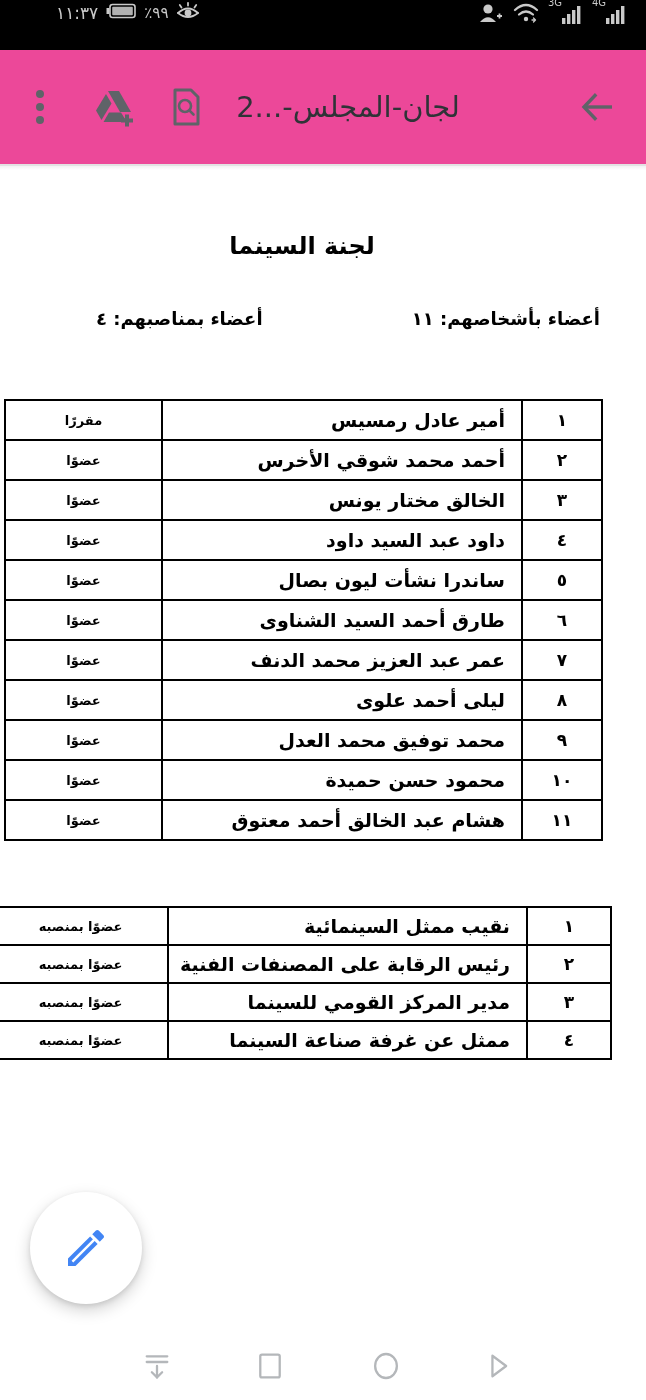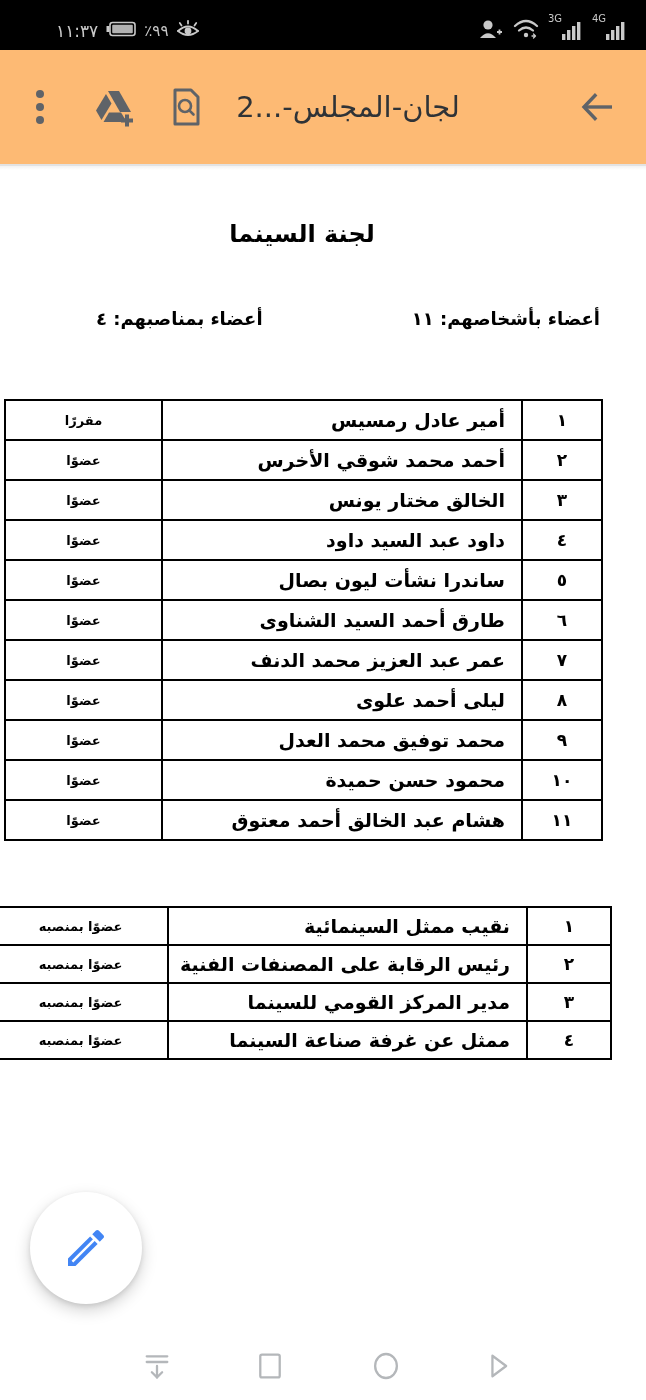--- a/index.html
+++ b/index.html
@@ -2,46 +2,46 @@
 <html lang="ar"><head>
 <meta charset="utf-8">
 <style>
   * { margin:0; padding:0; box-sizing:border-box; }
   html,body { width:646px; height:1400px; overflow:hidden; background:#fff;
     font-family:"DejaVu Sans","Liberation Sans",sans-serif; }
   .stage { position:relative; width:646px; height:1400px; }
 
   
   .status-bar { position:absolute; top:0; left:0; right:0; height:62px; background:#000;
-    display:flex; align-items:center; justify-content:space-between;
+    display:flex; align-items:flex-start; justify-content:space-between;
     padding:0 16px 0 56px; color:#c9c9c9; }
   .sb-group { display:flex; align-items:center; gap:8px; }
   .sb-time { font-size:17px; letter-spacing:1px; }
   .sb-pct { font-size:15px; direction:ltr; unicode-bidi:isolate; }
   .sig { position:relative; }
   .sig .net { position:absolute; top:-3px; left:-2px; font-size:10px; color:#c9c9c9; }
 
   
-  .toolbar { position:absolute; top:50px; left:0; right:0; height:114px; background:#fdba74; }
+  .toolbar { position:absolute; top:50px; left:0; right:0; height:114px; background:#ec4899; }
   .tb-btn { position:absolute; top:33px; width:48px; height:48px;
     display:flex; align-items:center; justify-content:center; cursor:pointer; }
   .tb-menu   { left:16px; }
   .tb-drive  { left:90px; }
   .tb-search { left:162px; }
   .tb-back   { left:573px; }
   .tb-title { position:absolute; top:0; left:190px; right:140px; height:114px;
     display:flex; align-items:center; justify-content:center;
     font-size:29px; color:#2f3337; direction:rtl; white-space:nowrap; }
 
   .top-divider { position:absolute; top:164px; left:0; right:0; height:6px;
     background:linear-gradient(#e2e2e2 0 2px, rgba(0,0,0,0.05) 2px, rgba(0,0,0,0) 100%); }
 
   
   .doc { position:absolute; top:170px; left:0; right:0; bottom:64px; background:#fff; }
-  .doc-title { position:absolute; top:50px; left:0; width:604px; text-align:center;
+  .doc-title { position:absolute; top:62px; left:0; width:604px; text-align:center;
     font-size:24px; font-weight:bold; color:#000; direction:rtl; }
   .hdr { position:absolute; top:138px; font-size:18px; font-weight:bold; color:#000;
     direction:rtl; white-space:nowrap; }
   .hdr-right { right:46px; }
   .hdr-left  { left:96px; }
 
   table.doc-table { position:absolute; border-collapse:collapse; direction:rtl;
     table-layout:fixed; background:#fff; }
   table.members-table   { top:229px; left:4px;  width:597px; }
   table.positions-table { top:736px; left:-8px; width:618px; }

